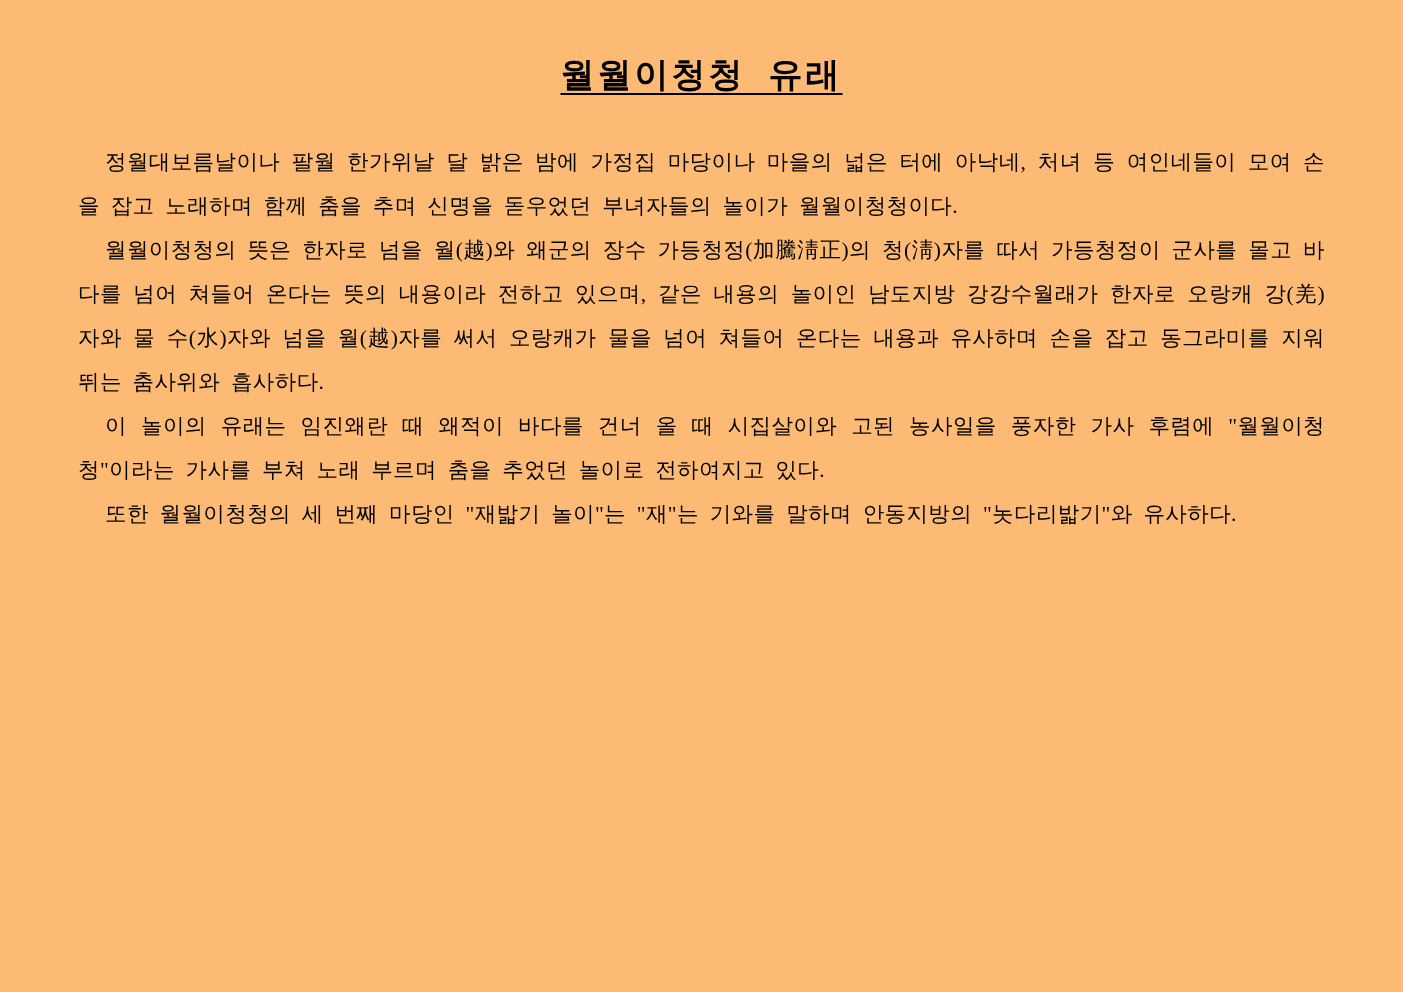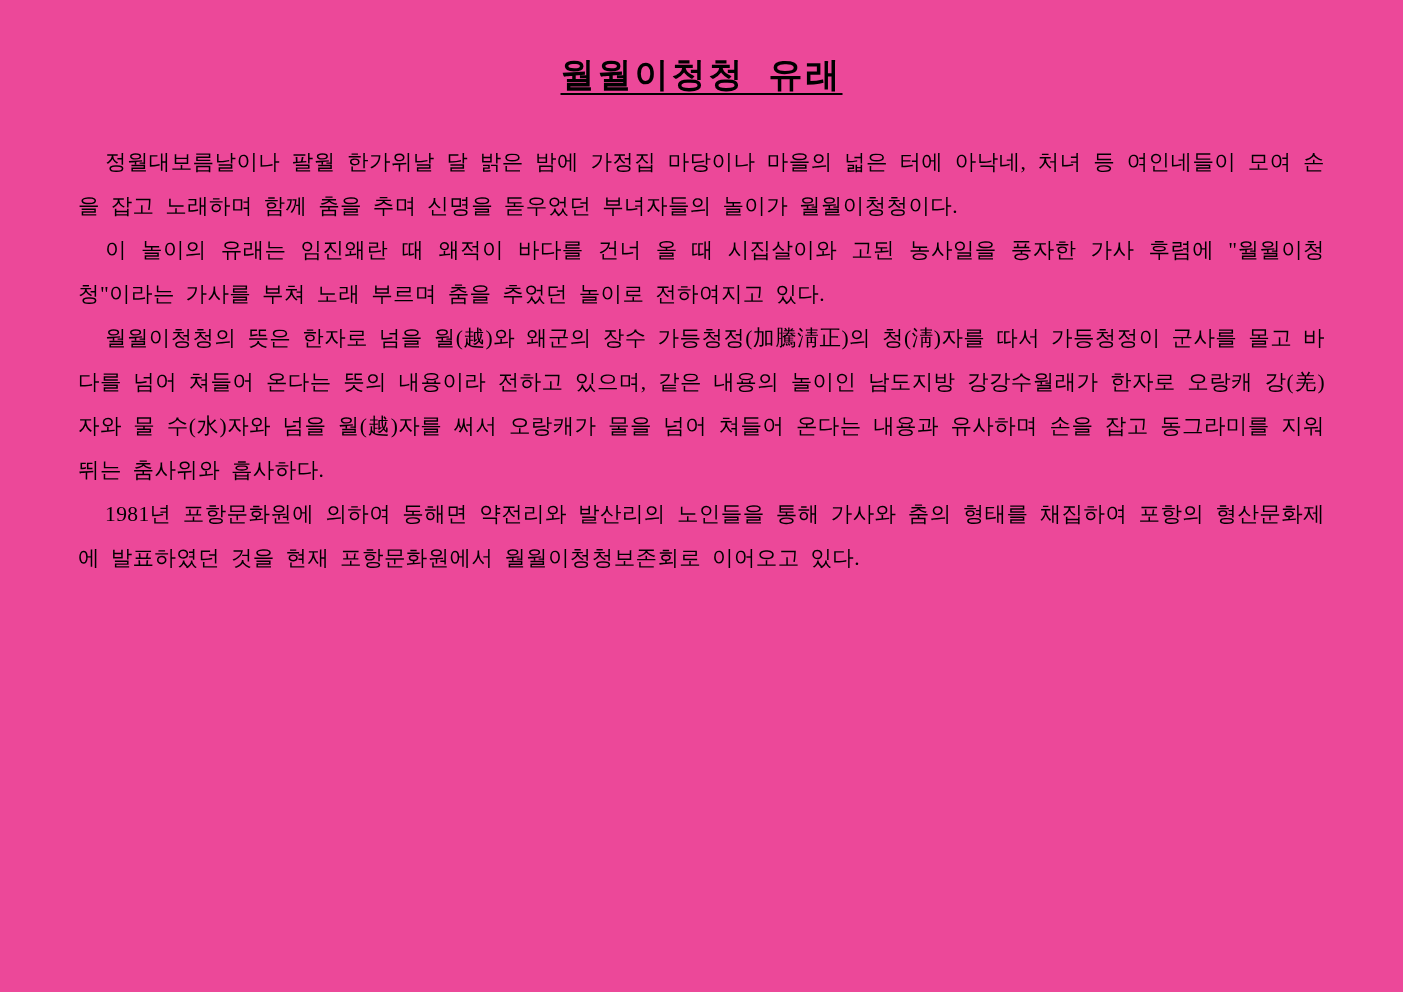--- a/index.html
+++ b/index.html
@@ -12,21 +12,21 @@
     width: 1403px;
     height: 992px;
     overflow: hidden;
     font-family: "Liberation Serif", "DejaVu Serif", serif;
   }
   .page {
     box-sizing: border-box;
     width: 1403px;
     height: 992px;
     padding: 52px 78px 0 78px;
-    background: #ec4899;
+    background: #fdba74;
   }
   .doc-title {
     margin: 0 0 42px 0;
     text-align: center;
     font-size: 34px;
     font-weight: bold;
     letter-spacing: 3px;
     text-decoration: underline;
     text-underline-offset: 7px;
     text-decoration-thickness: 2px;
@@ -44,17 +44,17 @@
   }
 </style>
 </head>
 <body>
 
 <main class="page">
   <h1 class="doc-title">월월이청청  유래</h1>
 
   <div class="doc-body">
     <p>정월대보름날이나 팔월 한가위날 달 밝은 밤에 가정집 마당이나 마을의 넓은 터에 아낙네, 처녀 등 여인네들이 모여 손을 잡고 노래하며 함께 춤을 추며 신명을 돋우었던 부녀자들의 놀이가 월월이청청이다.</p>
+    <p>월월이청청의 뜻은 한자로 넘을 월(越)와 왜군의 장수 가등청정(加騰淸正)의 청(淸)자를 따서 가등청정이 군사를 몰고 바다를 넘어 쳐들어 온다는 뜻의 내용이라 전하고 있으며, 같은 내용의 놀이인 남도지방 강강수월래가 한자로 오랑캐 강(羌)자와 물 수(水)자와 넘을 월(越)자를 써서 오랑캐가 물을 넘어 쳐들어 온다는 내용과 유사하며 손을 잡고 동그라미를 지워 뛰는 춤사위와 흡사하다.</p>
     <p>이 놀이의 유래는 임진왜란 때 왜적이 바다를 건너 올 때 시집살이와 고된 농사일을 풍자한 가사 후렴에 "월월이청청"이라는 가사를 부쳐 노래 부르며 춤을 추었던 놀이로 전하여지고 있다.</p>
-    <p>월월이청청의 뜻은 한자로 넘을 월(越)와 왜군의 장수 가등청정(加騰淸正)의 청(淸)자를 따서 가등청정이 군사를 몰고 바다를 넘어 쳐들어 온다는 뜻의 내용이라 전하고 있으며, 같은 내용의 놀이인 남도지방 강강수월래가 한자로 오랑캐 강(羌)자와 물 수(水)자와 넘을 월(越)자를 써서 오랑캐가 물을 넘어 쳐들어 온다는 내용과 유사하며 손을 잡고 동그라미를 지워 뛰는 춤사위와 흡사하다.</p>
-    <p>1981년 포항문화원에 의하여 동해면 약전리와 발산리의 노인들을 통해 가사와 춤의 형태를 채집하여 포항의 형산문화제에 발표하였던 것을 현재 포항문화원에서 월월이청청보존회로 이어오고 있다.</p>
+    <p>또한 월월이청청의 세 번째 마당인 "재밟기 놀이"는 "재"는 기와를 말하며 안동지방의 "놋다리밟기"와 유사하다.</p>
   </div>
 </main>
 
 </body></html>

